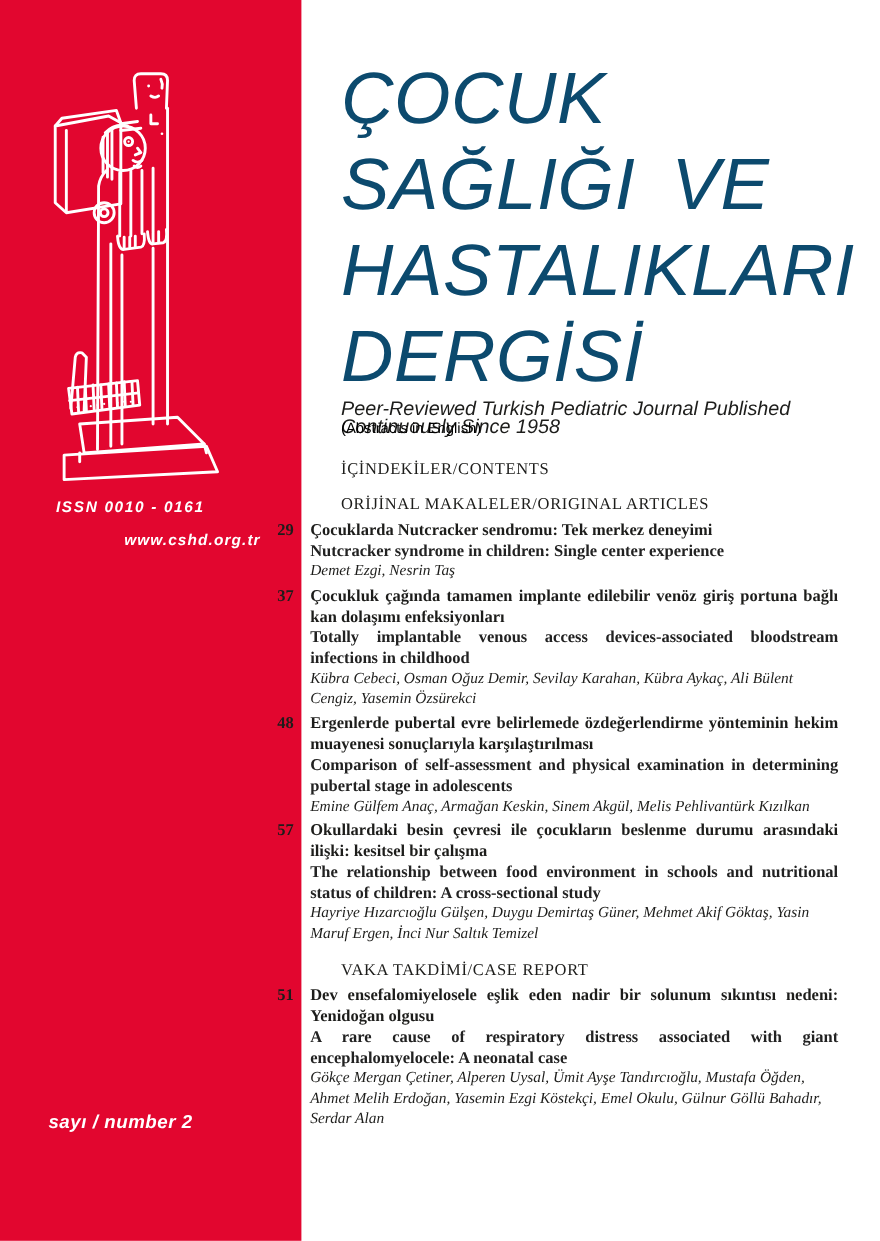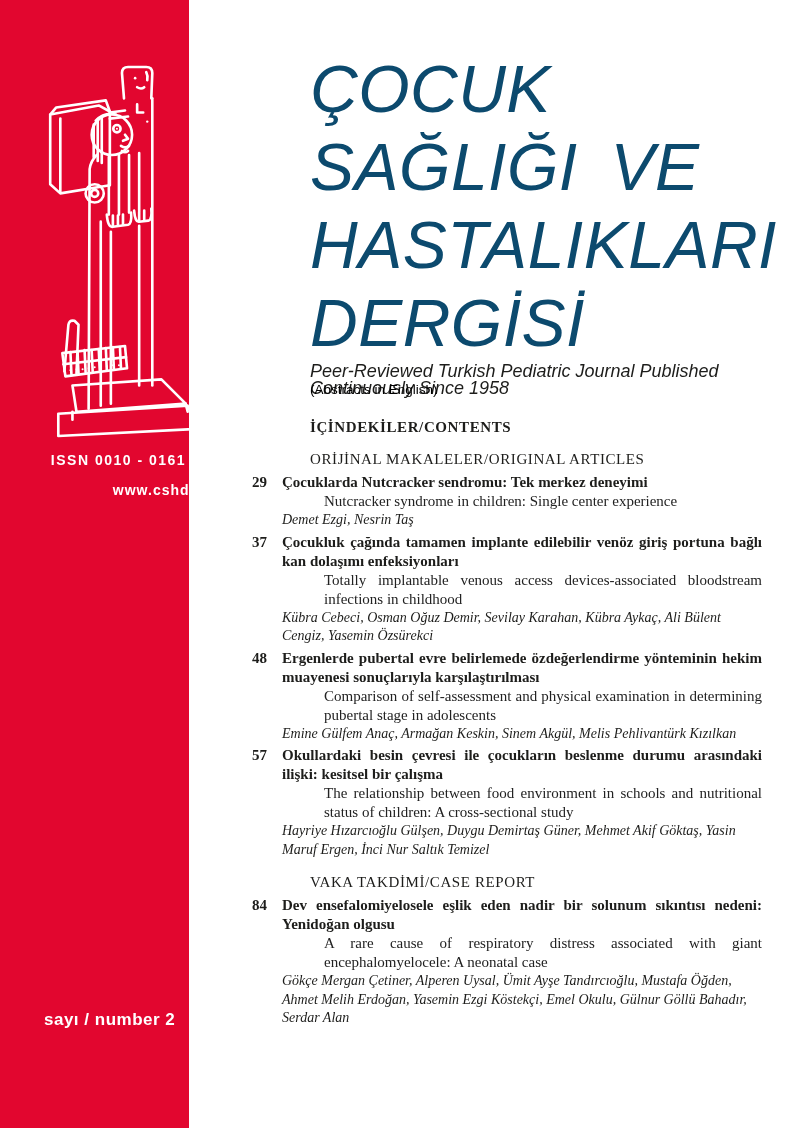--- a/index.html
+++ b/index.html
@@ -2,22 +2,23 @@
 <html><head>
 <meta charset="utf-8">
 <style>
   html,body{margin:0;padding:0;}
   body{
     width:800px;height:1128px;position:relative;background:#ffffff;
     font-family:"Liberation Serif", serif;color:#1d1d1b;overflow:hidden;
   }
   
   .sidebar{
-    position:absolute;left:0;top:0;width:189px;height:1128px;
+    position:absolute;left:0;top:0;width:274px;height:1128px;
     background:#e2062f;
+    font-style:italic;
   }
   .logo-wrap{position:absolute;left:48px;top:64px;width:152px;height:374px;}
   .issn{
     position:absolute;left:0;top:452px;width:237px;text-align:center;
     color:#ffffff;font-family:"Liberation Sans",sans-serif;
     font-weight:bold;font-size:14px;letter-spacing:1.5px;
   }
   .website{
     position:absolute;left:0;top:482px;width:237px;text-align:right;
     color:#ffffff;font-family:"Liberation Sans",sans-serif;
@@ -43,32 +44,32 @@
   }
   .subtitle-note{
     position:absolute;left:310px;top:382px;width:470px;
     font-family:"Liberation Sans",sans-serif;font-size:13.5px;color:#000000;
   }
   .contents{
     position:absolute;left:237px;top:418px;width:535px;
     font-size:15px;line-height:19px;
   }
   .contents-heading{
-    margin:0 0 13px 73px;font-weight:bold;font-size:15px;
+    margin:0 0 13px 73px;font-weight:normal;font-size:15px;
     letter-spacing:0.6px;
   }
   .section-header{
     margin:4px 0 4px 73px;font-size:15px;letter-spacing:0.6px;
   }
   .entry{position:relative;padding-left:45px;padding-right:10px;margin-bottom:3px;}
   .page-num{
     position:absolute;left:15px;top:0;font-weight:bold;font-size:15px;
   }
   .t-tr{font-weight:bold;text-align:justify;}
-  .t-en{font-weight:normal;text-align:justify;color:#222;margin-left:42px;}
+  .t-en{font-weight:bold;text-align:justify;color:#222;}
   .t-au{font-style:italic;font-size:14px;line-height:18.5px;}
 </style>
 </head>
 <body>
 
 <div class="sidebar">
 
   <div class="logo-wrap">
     <svg viewBox="0 0 150 370" width="152" height="374">
       <g stroke="#ffffff" stroke-width="2.6" fill="none" stroke-linecap="round" stroke-linejoin="round">
@@ -178,18 +179,18 @@
   <div class="entry">
     <div class="page-num">57</div>
     <div class="t-tr">Okullardaki besin çevresi ile çocukların beslenme durumu arasındaki ilişki: kesitsel bir çalışma</div>
     <div class="t-en">The relationship between food environment in schools and nutritional status of children: A cross-sectional study</div>
     <div class="t-au">Hayriye Hızarcıoğlu Gülşen, Duygu Demirtaş Güner, Mehmet Akif Göktaş, Yasin Maruf Ergen, İnci Nur Saltık Temizel</div>
   </div>
 
   <div class="section-header" style="margin-top:14px;">VAKA TAKDİMİ/CASE REPORT</div>
 
   <div class="entry">
-    <div class="page-num">84</div>
+    <div class="page-num">51</div>
     <div class="t-tr">Dev ensefalomiyelosele eşlik eden nadir bir solunum sıkıntısı nedeni: Yenidoğan olgusu</div>
     <div class="t-en">A rare cause of respiratory distress associated with giant encephalomyelocele: A neonatal case</div>
     <div class="t-au">Gökçe Mergan Çetiner, Alperen Uysal, Ümit Ayşe Tandırcıoğlu, Mustafa Öğden, Ahmet Melih Erdoğan, Yasemin Ezgi Köstekçi, Emel Okulu, Gülnur Göllü Bahadır, Serdar Alan</div>
   </div>
 </div>
 
 </body></html>

